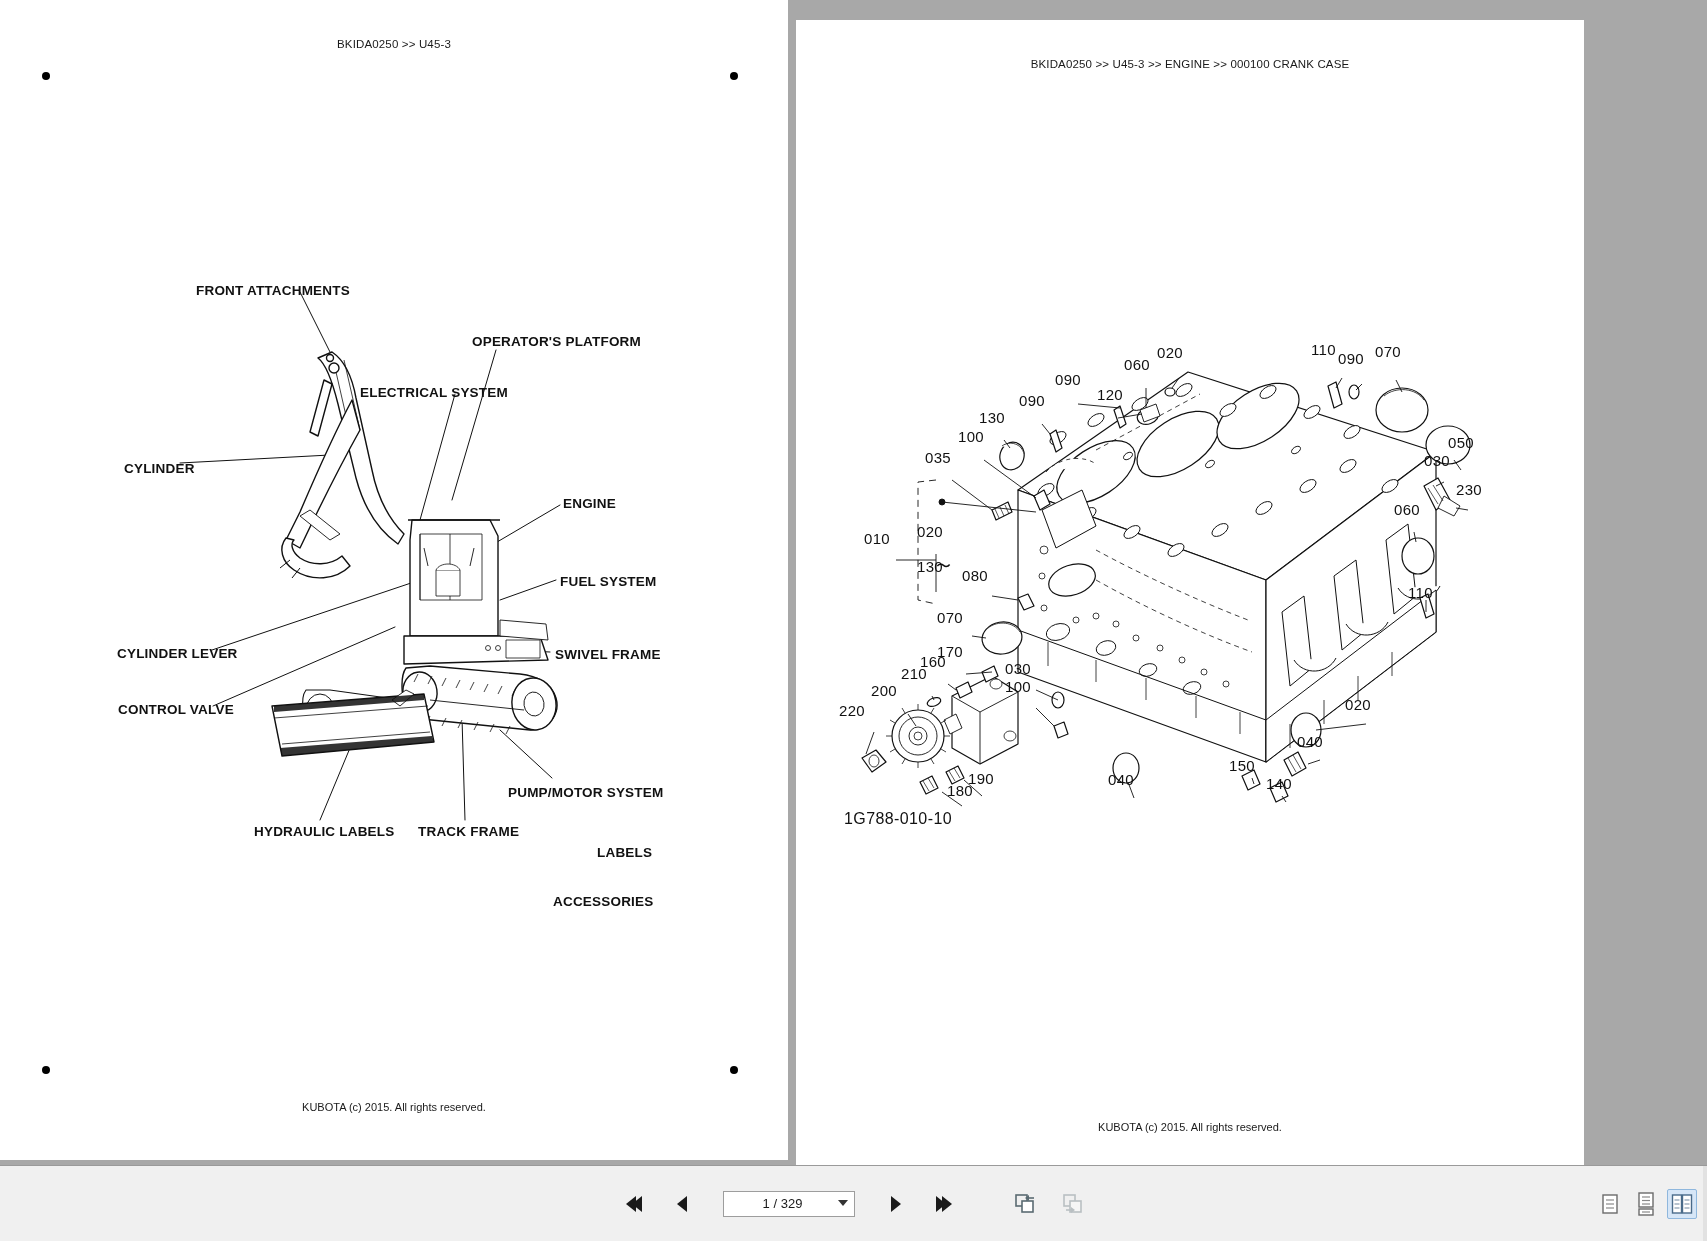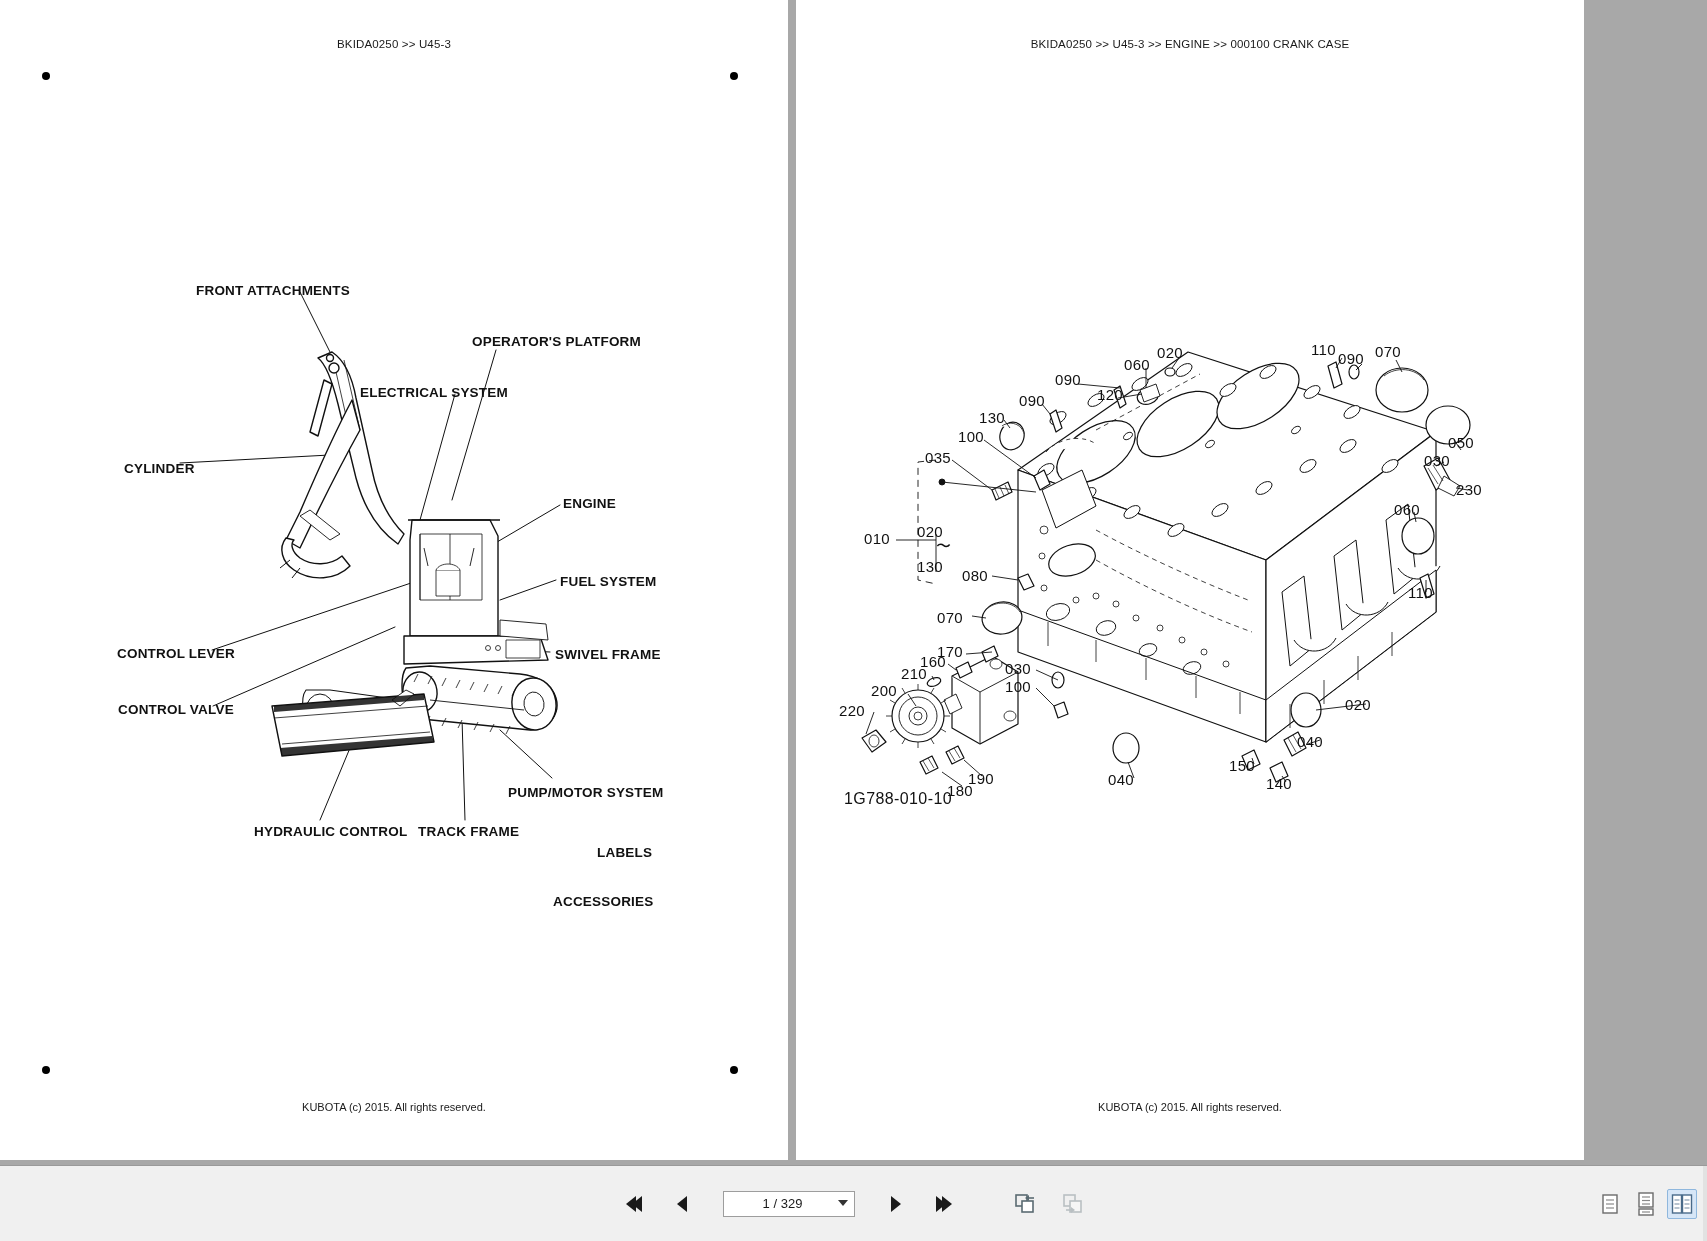--- a/index.html
+++ b/index.html
@@ -28,21 +28,21 @@
     align-items: flex-start;
   }
   .page {
     position: relative;
     background: #ffffff;
     height: 1160px;
     overflow: hidden;
   }
   .page-left  { width: 788px; margin-left: 0; }
   .page-gap   { width: 8px; height: 1160px; background: #a8a8a8; }
-  .page-right { width: 788px; }
+  .page-right { width: 788px; margin-top: 20px; }
   .page-tail  { flex: 1 1 auto; height: 1160px; background: #a8a8a8; }
 
   .page-header {
     position: absolute;
     top: 38px;
     left: 0; right: 0;
     text-align: center;
     font-size: 11.5px;
     color: #1a1a1a;
     letter-spacing: 0.15px;
@@ -308,25 +308,25 @@
           </g>
         </svg>
       </div>
 
       <div class="callout-label" style="left:196px;  top:283px;">FRONT ATTACHMENTS</div>
       <div class="callout-label" style="left:472px;  top:334px;text-align:right;">OPERATOR'S PLATFORM</div>
       <div class="callout-label" style="left:360px;  top:385px;">ELECTRICAL SYSTEM</div>
       <div class="callout-label" style="left:124px;  top:461px;">CYLINDER</div>
       <div class="callout-label" style="left:563px;  top:496px;">ENGINE</div>
       <div class="callout-label" style="left:560px;  top:574px;">FUEL SYSTEM</div>
-      <div class="callout-label" style="left:117px;  top:646px;">CONTROL LEVER</div>
+      <div class="callout-label" style="left:117px;  top:646px;">CYLINDER LEVER</div>
       <div class="callout-label" style="left:555px;  top:647px;">SWIVEL FRAME</div>
       <div class="callout-label" style="left:118px;  top:702px;">CONTROL VALVE</div>
       <div class="callout-label" style="left:508px;  top:785px;">PUMP/MOTOR SYSTEM</div>
-      <div class="callout-label" style="left:254px;  top:824px;">HYDRAULIC CONTROL</div>
+      <div class="callout-label" style="left:254px;  top:824px;">HYDRAULIC LABELS</div>
       <div class="callout-label" style="left:418px;  top:824px;">TRACK FRAME</div>
       <div class="callout-label" style="left:553px;  top:845px;margin-left:44px;">LABELS</div>
       <div class="callout-label" style="left:553px;  top:894px;">ACCESSORIES</div>
 
       <div class="page-footer">KUBOTA (c) 2015. All rights reserved.</div>
     </div>
 
     <div class="page-gap"></div>
 
     <div class="page page-right">

